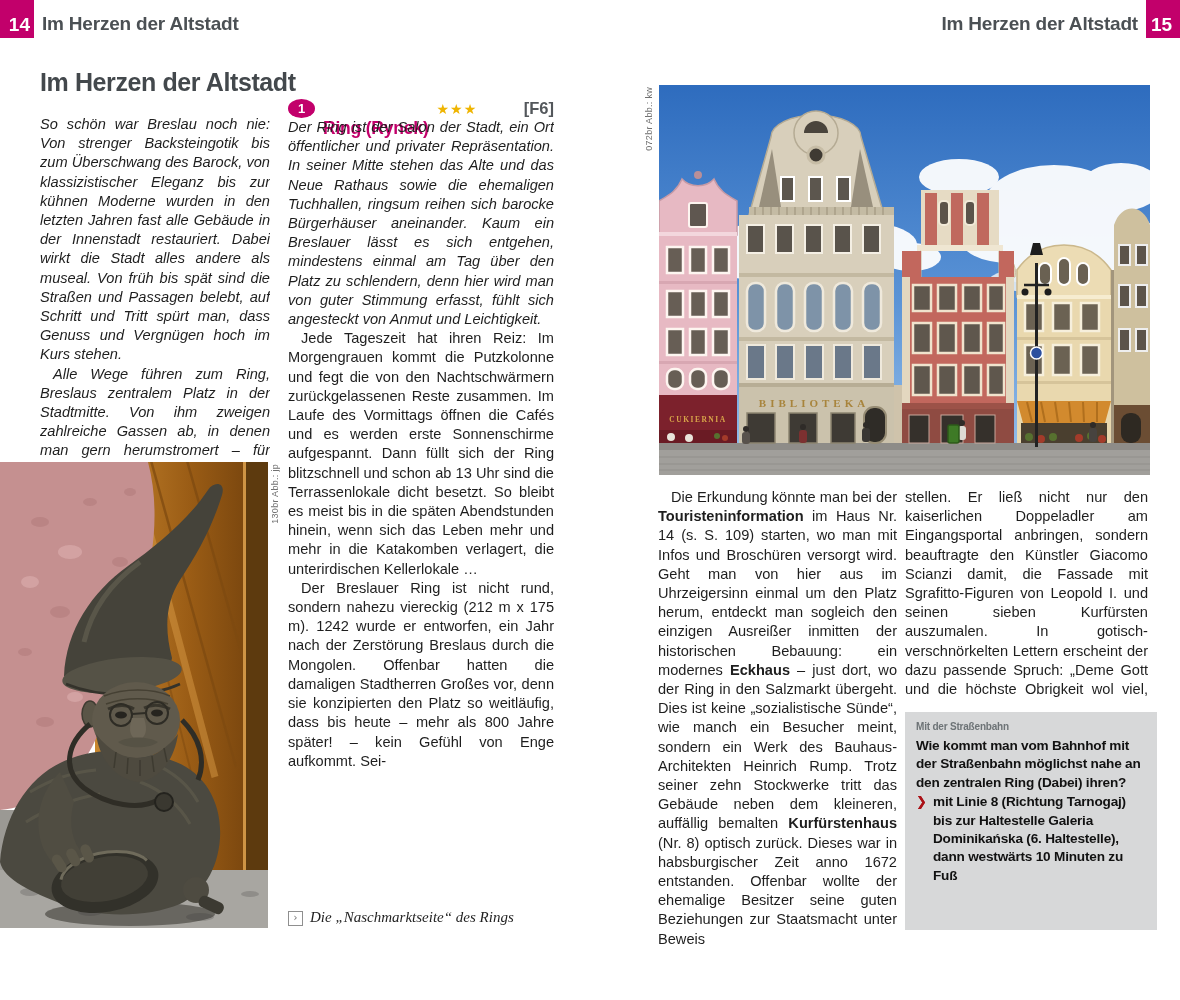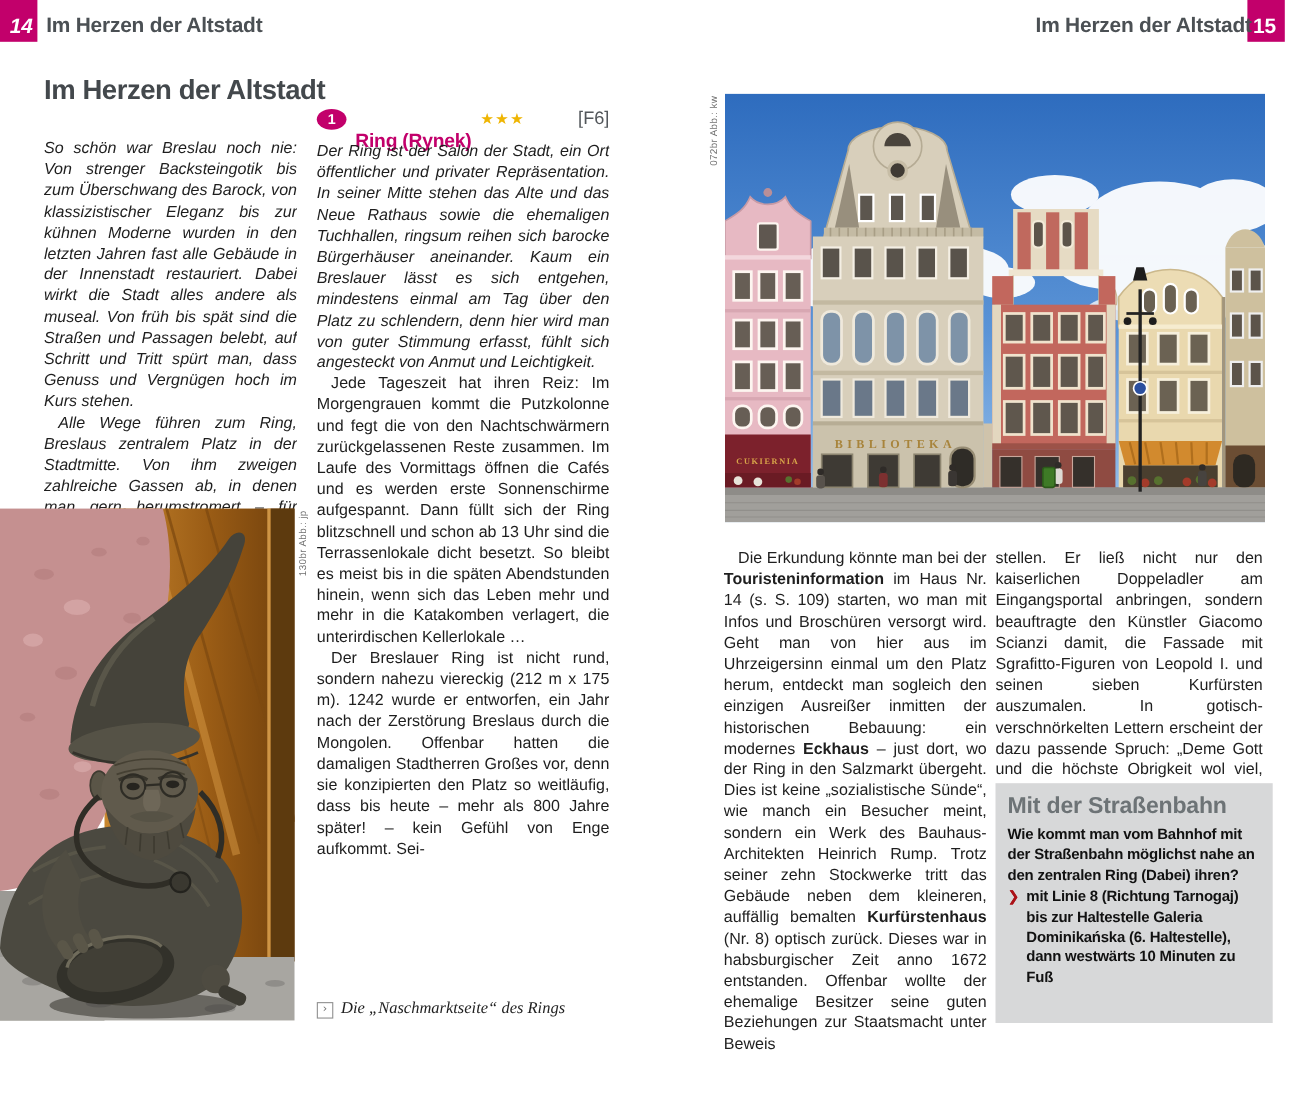--- a/index.html
+++ b/index.html
@@ -2,70 +2,70 @@
 <html style="--accent: #c2006b; --star: #efb502; --boxbg: #d7d8d9; --chevron: #ab1218;"><head>
 <meta charset="utf-8">
 <style>
   html,body{margin:0;padding:0;background:#ffffff;}
   .page{position:relative;width:1180px;height:1000px;background:#fff;overflow:hidden;
         font-family:"Liberation Sans","DejaVu Sans",sans-serif;color:#1e1e1e;}
 
   
   .pgbox{position:absolute;top:0;width:34px;height:38px;background:var(--accent);}
   .pgbox .num{position:absolute;bottom:2px;font-weight:bold;font-size:19px;color:#fff;}
-  .pgbox-left{left:0;font-style:italic;}
+  .pgbox-left{left:0;}
   .pgbox-left .num{right:4px;}
-  .pgbox-right{right:12px;}
+  .pgbox-right{right:0;}
   .pgbox-right .num{left:5px;}
   .runhead{position:absolute;top:13px;font-size:19px;font-weight:bold;color:#4b5054;letter-spacing:-0.2px;}
   .runhead-left{left:42px;}
   .runhead-right{right:42px;}
 
   
   .h1{position:absolute;left:40px;top:68px;font-size:25px;font-weight:bold;color:#43484c;letter-spacing:-0.4px;}
-  .col{text-align:justify;font-size:14.6px;line-height:19.2px;overflow:hidden;margin-top:11px;}
+  .col{text-align:justify;font-size:14.6px;line-height:19.2px;overflow:hidden;}
   .col p{margin:0;}
   .col p.i{font-style:italic;}
   .col p.ind{text-indent:13px;}
   .col span.b{font-weight:bold;}
   .intro{position:absolute;left:40px;top:115px;width:230px;height:346px;font-style:italic;}
 
   .photo{position:absolute;overflow:hidden;}
   .photo-gnome{left:0;top:462px;width:268px;height:466px;}
   .photo-rynek{left:659px;top:85px;width:491px;height:390px;}
   .credit{position:absolute;writing-mode:vertical-rl;transform:rotate(180deg);
           font-size:9px;color:#707070;letter-spacing:.3px;}
   .credit-left{left:270px;top:464px;}
   .credit-right{left:644px;top:87px;}
 
   
   .poi-head{position:absolute;left:288px;top:78px;width:266px;display:flex;align-items:center;}
   .poi-badge{width:27px;height:19px;border-radius:50%;background:var(--accent);color:#fff;
              font-weight:bold;font-size:13px;display:flex;align-items:center;justify-content:center;flex:0 0 auto;}
   .poi-name{margin-left:8px;font-size:17.5px;font-weight:bold;color:var(--accent);letter-spacing:-0.2px;margin-top:40px;}
   .poi-stars{margin-left:8px;font-size:14px;color:var(--star);letter-spacing:1px;}
-  .poi-ref{margin-left:auto;font-size:16.5px;font-weight:normal;color:#53575b;}
+  .poi-ref{margin-left:auto;font-size:16.5px;font-weight:bold;color:#53575b;}
   .midcol{position:absolute;left:288px;top:118px;width:266px;height:680px;}
 
   .caption{position:absolute;left:288px;width:252px;font-family:"Liberation Serif","DejaVu Serif",serif;
            font-style:italic;font-size:15px;line-height:20.5px;color:#1f1f1f;}
   .cap1{top:851px;}
   .cap2{top:907px;}
   .capicon{display:inline-block;width:13px;height:13px;border:1px solid #8f8f8f;color:#6f6f6f;
            font-family:"DejaVu Sans",sans-serif;font-style:normal;font-size:10px;line-height:12px;
            text-align:center;margin-right:7px;vertical-align:1px;}
 
   
   .rcol1{position:absolute;left:658px;top:488px;width:239px;height:470px;}
   .rcol2{position:absolute;left:905px;top:488px;width:243px;height:212px;}
 
   
   .infobox{position:absolute;left:905px;top:712px;width:252px;height:218px;background:var(--boxbg);
            box-sizing:border-box;padding:9px 11px;}
-  .infobox .title{font-size:21px;font-weight:bold;color:#6d7376;letter-spacing:-0.2px;margin-bottom:5px;}
+  .infobox .title{font-size:10px;font-weight:bold;color:#6d7376;letter-spacing:-0.2px;margin-bottom:5px;}
   .infobox .btext{font-size:13.6px;line-height:18.4px;font-weight:bold;letter-spacing:-0.2px;color:#111;}
   .infobox .btext p{margin:0;text-align:left;}
   .tram-item{position:relative;padding-left:17px;margin-top:1px;}
   .tram-item .chev{position:absolute;left:0;top:0;color:var(--chevron);font-weight:bold;font-size:13px;}
 </style>
 </head>
 <body>
 
 <div class="page">
 

